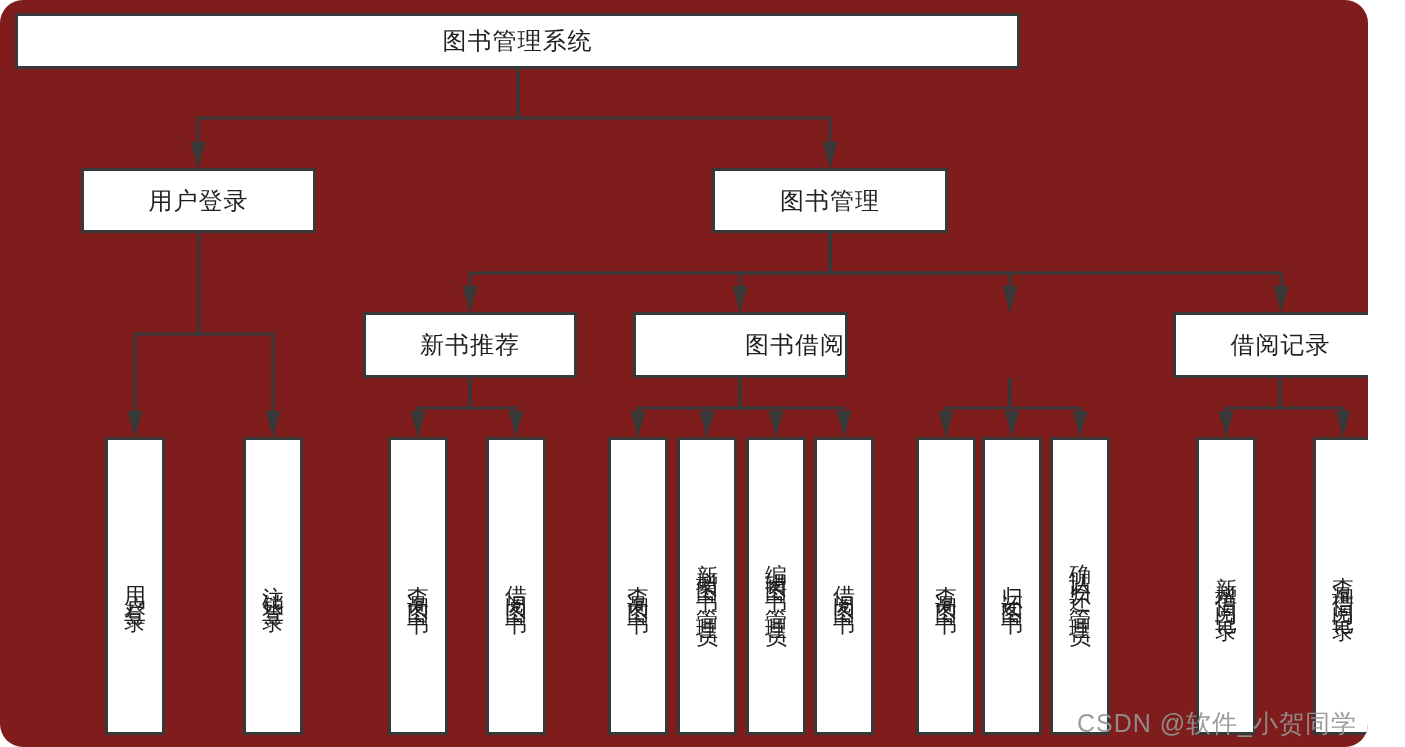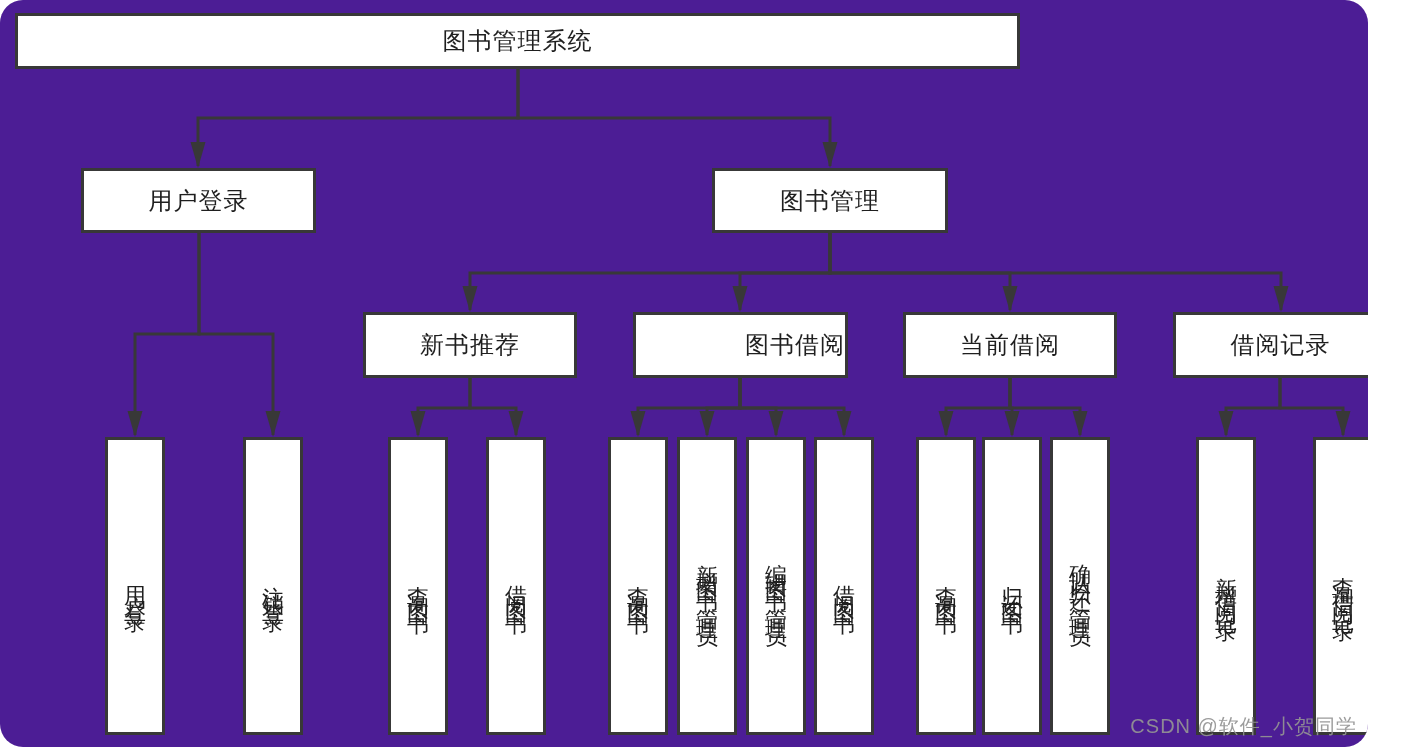--- a/index.html
+++ b/index.html
@@ -5,21 +5,21 @@
   html, body {
     margin: 0;
     padding: 0;
     background: #ffffff;
     font-family: "Liberation Sans", sans-serif;
   }
   .canvas {
     position: relative;
     width: 1368px;
     height: 747px;
-    background: #4c1d95;
+    background: #7f1d1d;
     overflow: hidden;
     border-radius: 23px;
   }
   svg.connectors {
     position: absolute;
     left: 0;
     top: 0;
     width: 1405px;
     height: 747px;
     z-index: 1;
@@ -59,21 +59,21 @@
     font-size: 22px;
     letter-spacing: 9px;
     line-height: 1;
     color: #1f1f1f;
     max-height: 292px;
   }
   .watermark {
     position: absolute;
     right: 11px;
     bottom: 7px;
-    font-size: 20px;
+    font-size: 25px;
     color: rgba(148, 148, 148, 0.92);
     letter-spacing: 1px;
     z-index: 5;
     white-space: nowrap;
   }
 </style>
 </head>
 <body>
 
 <div class="canvas">
@@ -145,23 +145,20 @@
   <div class="box l2b">
     <span class="hlabel">图书管理</span>
   </div>
 
   <div class="box l3 l3a">
     <span class="hlabel">新书推荐</span>
   </div>
   <div class="box l3 l3b">
     <span class="hlabel">图书借阅</span>
   </div>
-  <div class="box l3 l3c">
-    <span class="hlabel">当前借阅</span>
-  </div>
   <div class="box l3 l3d">
     <span class="hlabel">借阅记录</span>
   </div>
 
   <div class="box leaf" style="left:105px">
     <span class="vtext">用户登录</span>
   </div>
   <div class="box leaf" style="left:243px">
     <span class="vtext">注销登录</span>
   </div>

